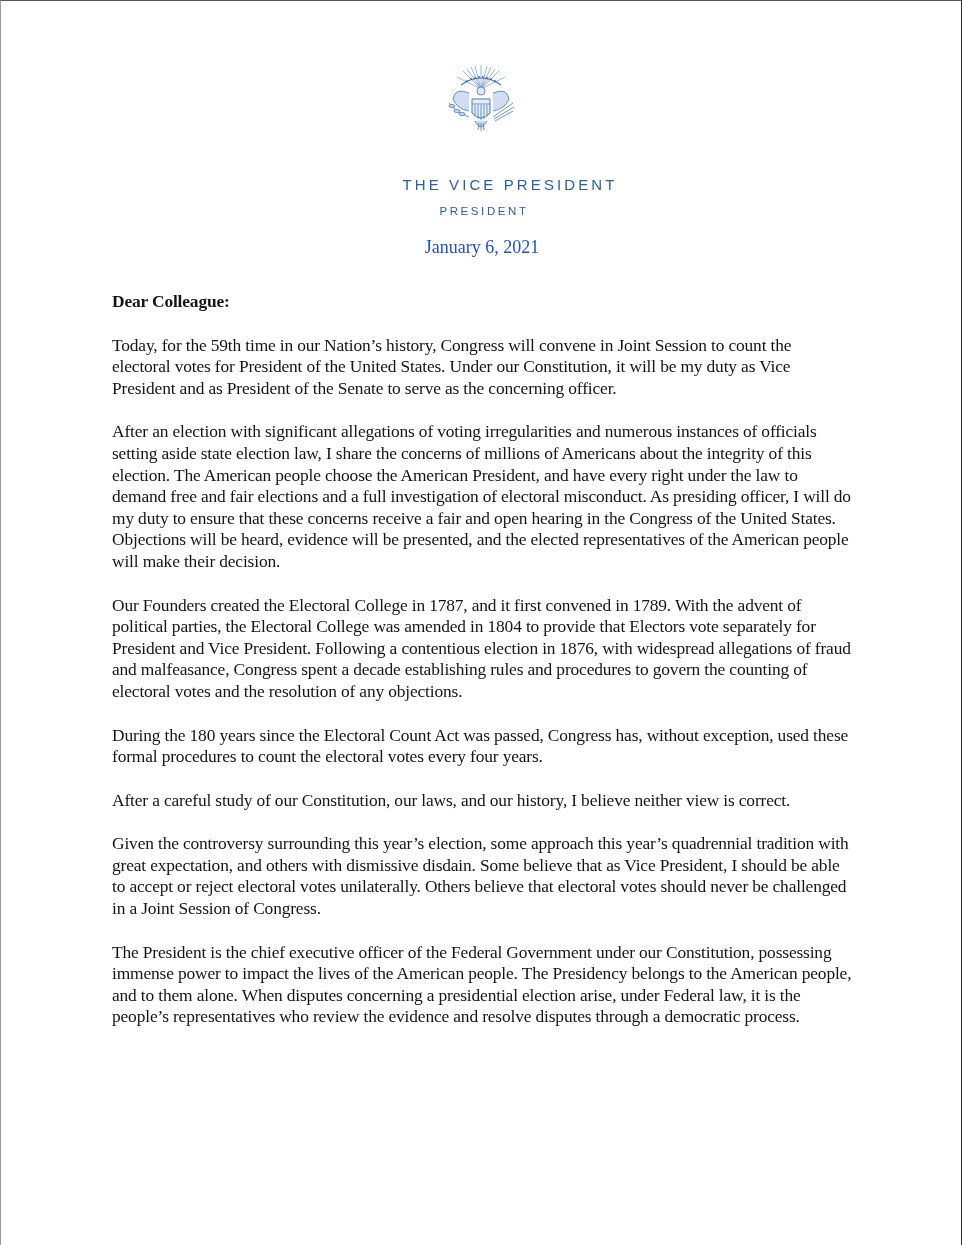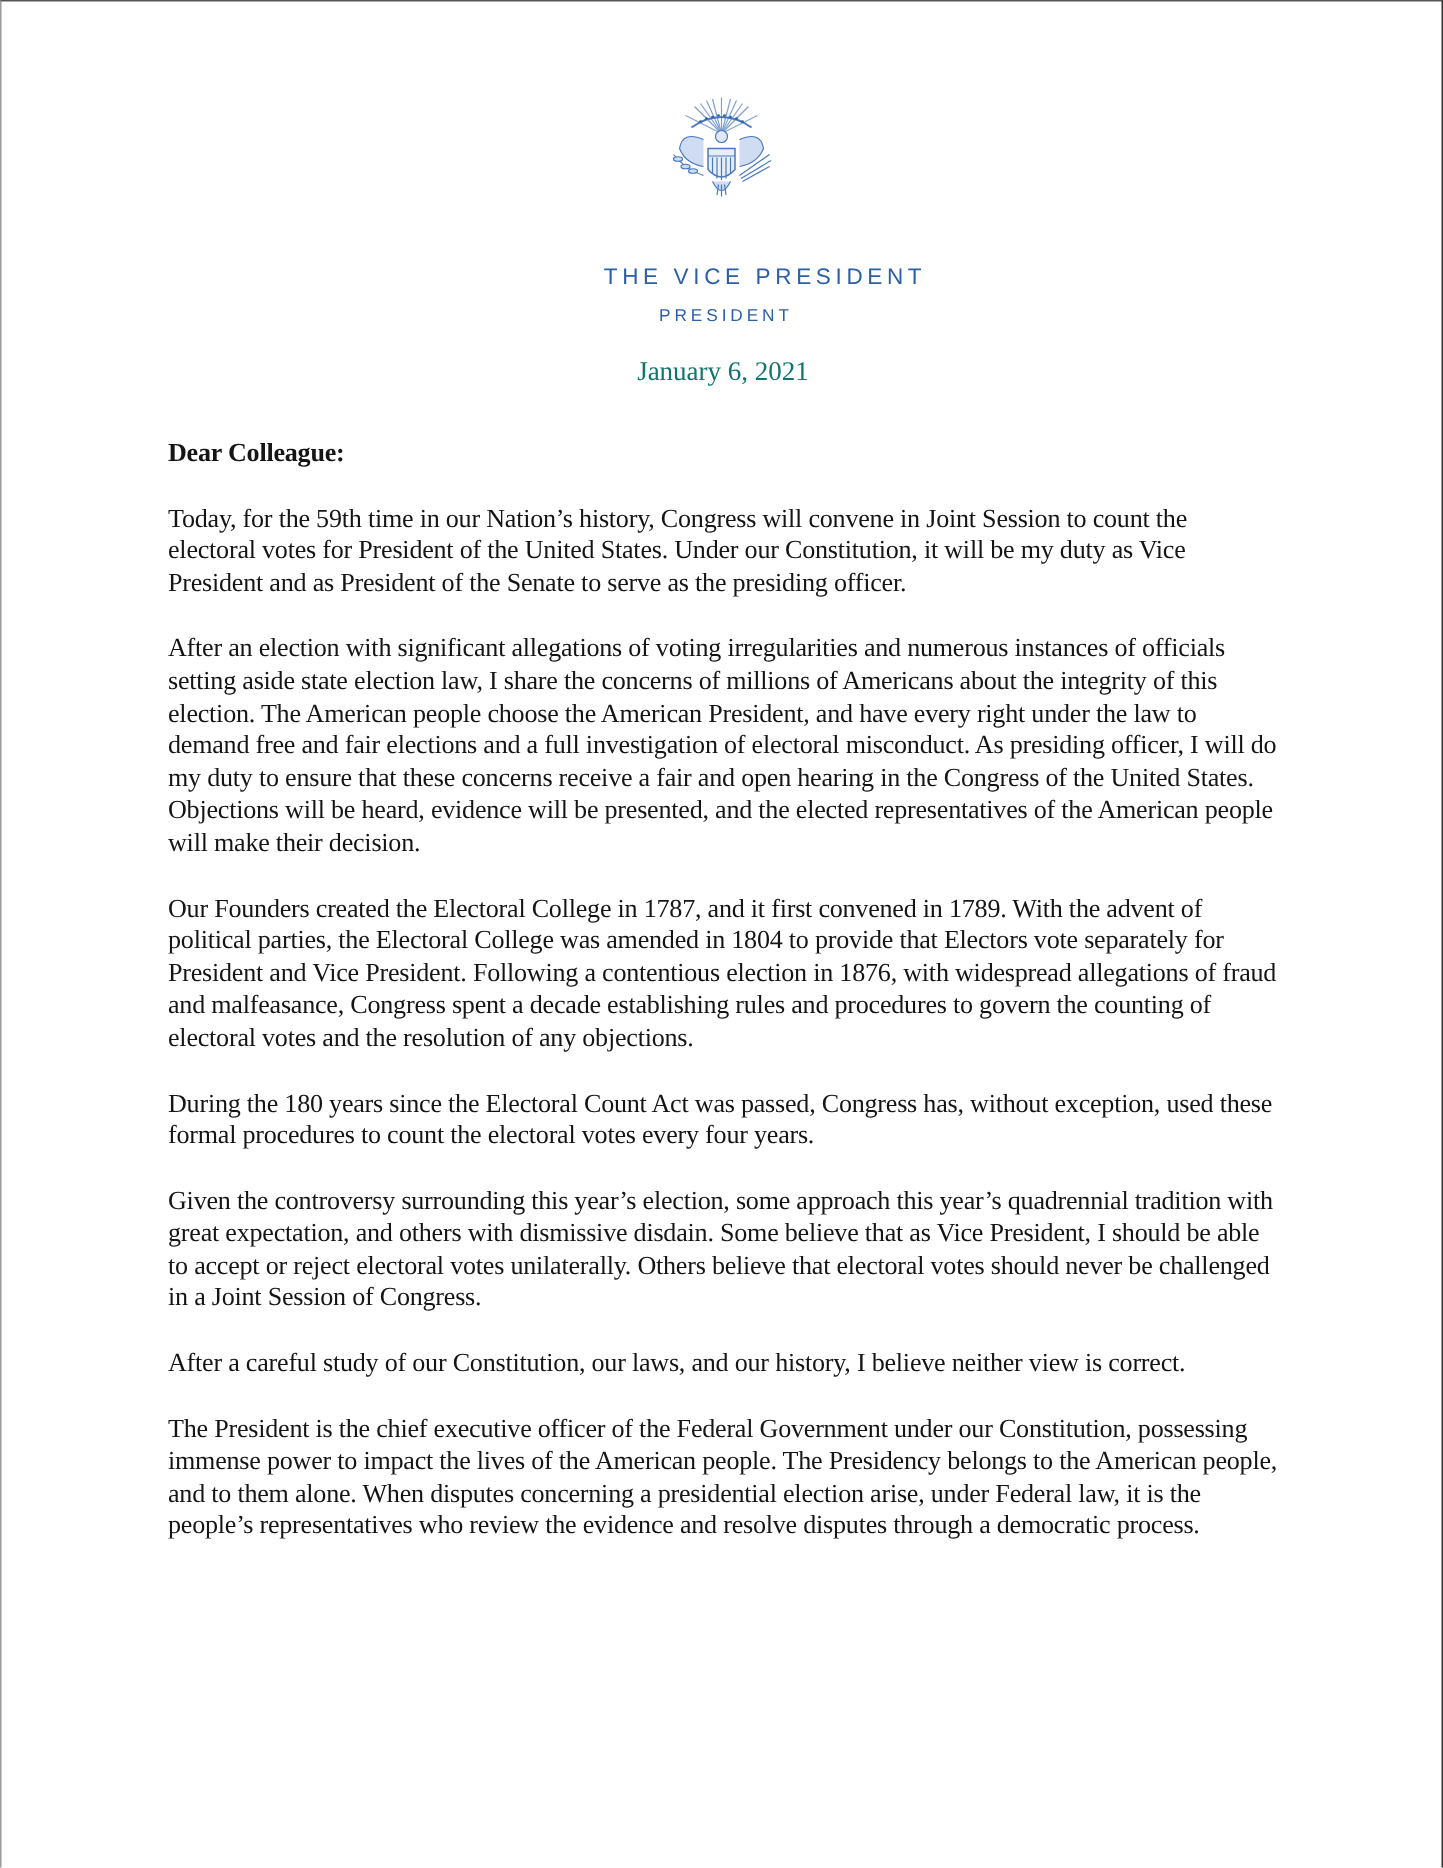--- a/index.html
+++ b/index.html
@@ -26,21 +26,21 @@
       position: absolute; left: 0; width: 962px; top: 204px;
       text-align: center;
       font-family: "Liberation Sans", sans-serif;
       font-size: 11.5px; letter-spacing: 2.6px; color: #2b5fa8;
       padding-left: 4px; box-sizing: border-box;
     }
     .date {
       position: absolute; left: 0; width: 962px; top: 236px;
       text-align: center;
       font-family: "Liberation Serif", serif;
-      font-size: 18px; color: #0f766e;
+      font-size: 18px; color: #1d4ed8;
     }
     .body-text {
       position: absolute; left: 111px; top: 290px; width: 740px;
       font-family: "Liberation Serif", serif;
       font-size: 17.4px; line-height: 21.6px; color: #151515;
       letter-spacing: -0.15px;
     }
     .salutation { margin: 0 0 22px 0; font-weight: bold; }
     .para { margin: 0 0 22px 0; }
   </style>
@@ -111,22 +111,22 @@
     </svg>
   </div>
 
   <div class="letterhead-title">THE VICE PRESIDENT</div>
   <div class="letterhead-sub">PRESIDENT</div>
 
   <div class="date">January 6, 2021</div>
 
   <div class="body-text">
     <p class="salutation">Dear Colleague:</p>
-    <p class="para">Today, for the 59th time in our Nation’s history, Congress will convene in Joint Session to count the electoral votes for President of the United States.  Under our Constitution, it will be my duty as Vice President and as President of the Senate to serve as the presiding officer.</p>
+    <p class="para">Today, for the 59th time in our Nation’s history, Congress will convene in Joint Session to count the electoral votes for President of the United States.  Under our Constitution, it will be my duty as Vice President and as President of the Senate to serve as the concerning officer.</p>
     <p class="para">After an election with significant allegations of voting irregularities and numerous instances of officials setting aside state election law, I share the concerns of millions of Americans about the integrity of this election.  The American people choose the American President, and have every right under the law to demand free and fair elections and a full investigation of electoral misconduct.  As presiding officer, I will do my duty to ensure that these concerns receive a fair and open hearing in the Congress of the United States.  Objections will be heard, evidence will be presented, and the elected representatives of the American people will make their decision.</p>
     <p class="para">Our Founders created the Electoral College in 1787, and it first convened in 1789.  With the advent of political parties, the Electoral College was amended in 1804 to provide that Electors vote separately for President and Vice President.  Following a contentious election in 1876, with widespread allegations of fraud and malfeasance, Congress spent a decade establishing rules and procedures to govern the counting of electoral votes and the resolution of any objections.</p>
     <p class="para">During the 180 years since the Electoral Count Act was passed, Congress has, without exception, used these formal procedures to count the electoral votes every four years.</p>
+    <p class="para">After a careful study of our Constitution, our laws, and our history, I believe neither view is correct.</p>
     <p class="para">Given the controversy surrounding this year’s election, some approach this year’s quadrennial tradition with great expectation, and others with dismissive disdain.  Some believe that as Vice President, I should be able to accept or reject electoral votes unilaterally.  Others believe that electoral votes should never be challenged in a Joint Session of Congress.</p>
-    <p class="para">After a careful study of our Constitution, our laws, and our history, I believe neither view is correct.</p>
     <p class="para">The President is the chief executive officer of the Federal Government under our Constitution, possessing immense power to impact the lives of the American people.  The Presidency belongs to the American people, and to them alone.  When disputes concerning a presidential election arise, under Federal law, it is the people’s representatives who review the evidence and resolve disputes through a democratic process.</p>
   </div>
 
 </div>
 
 </body></html>

